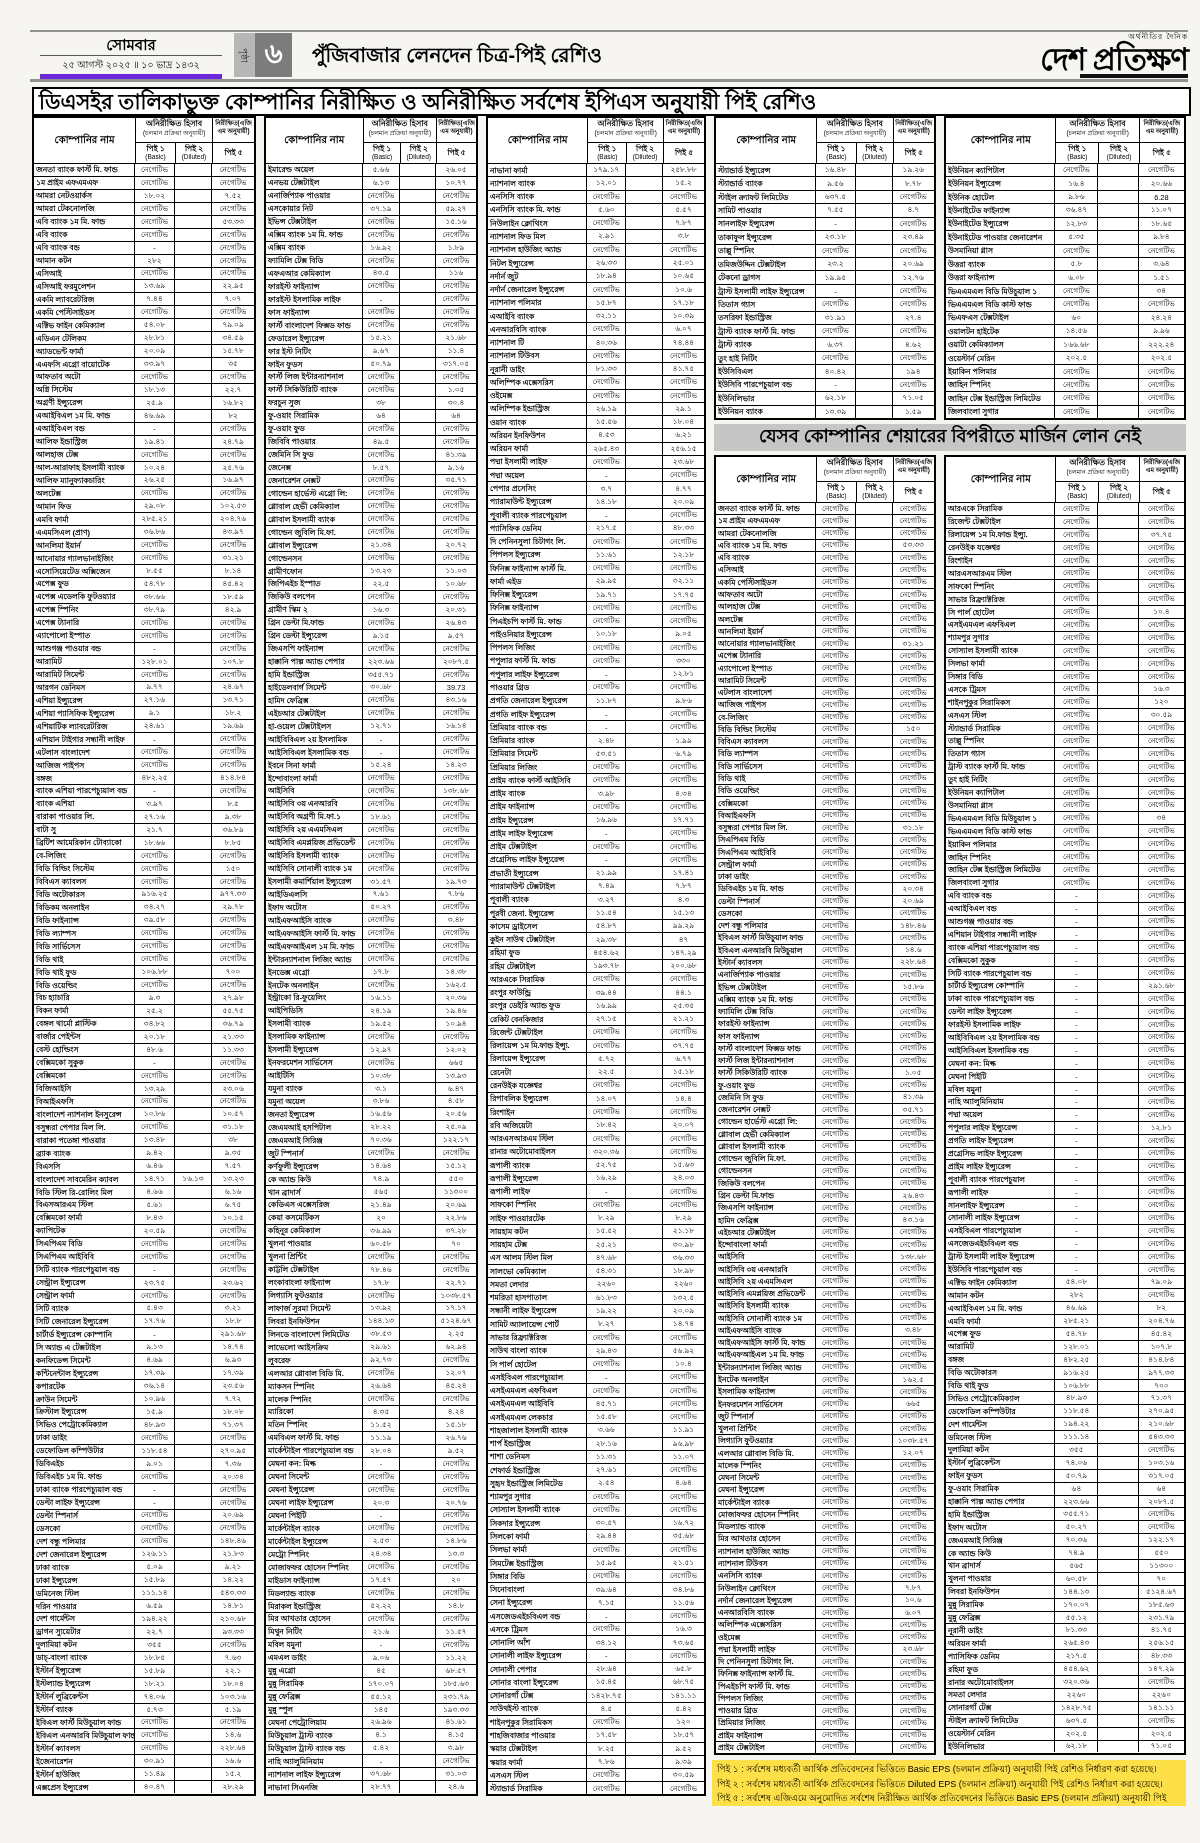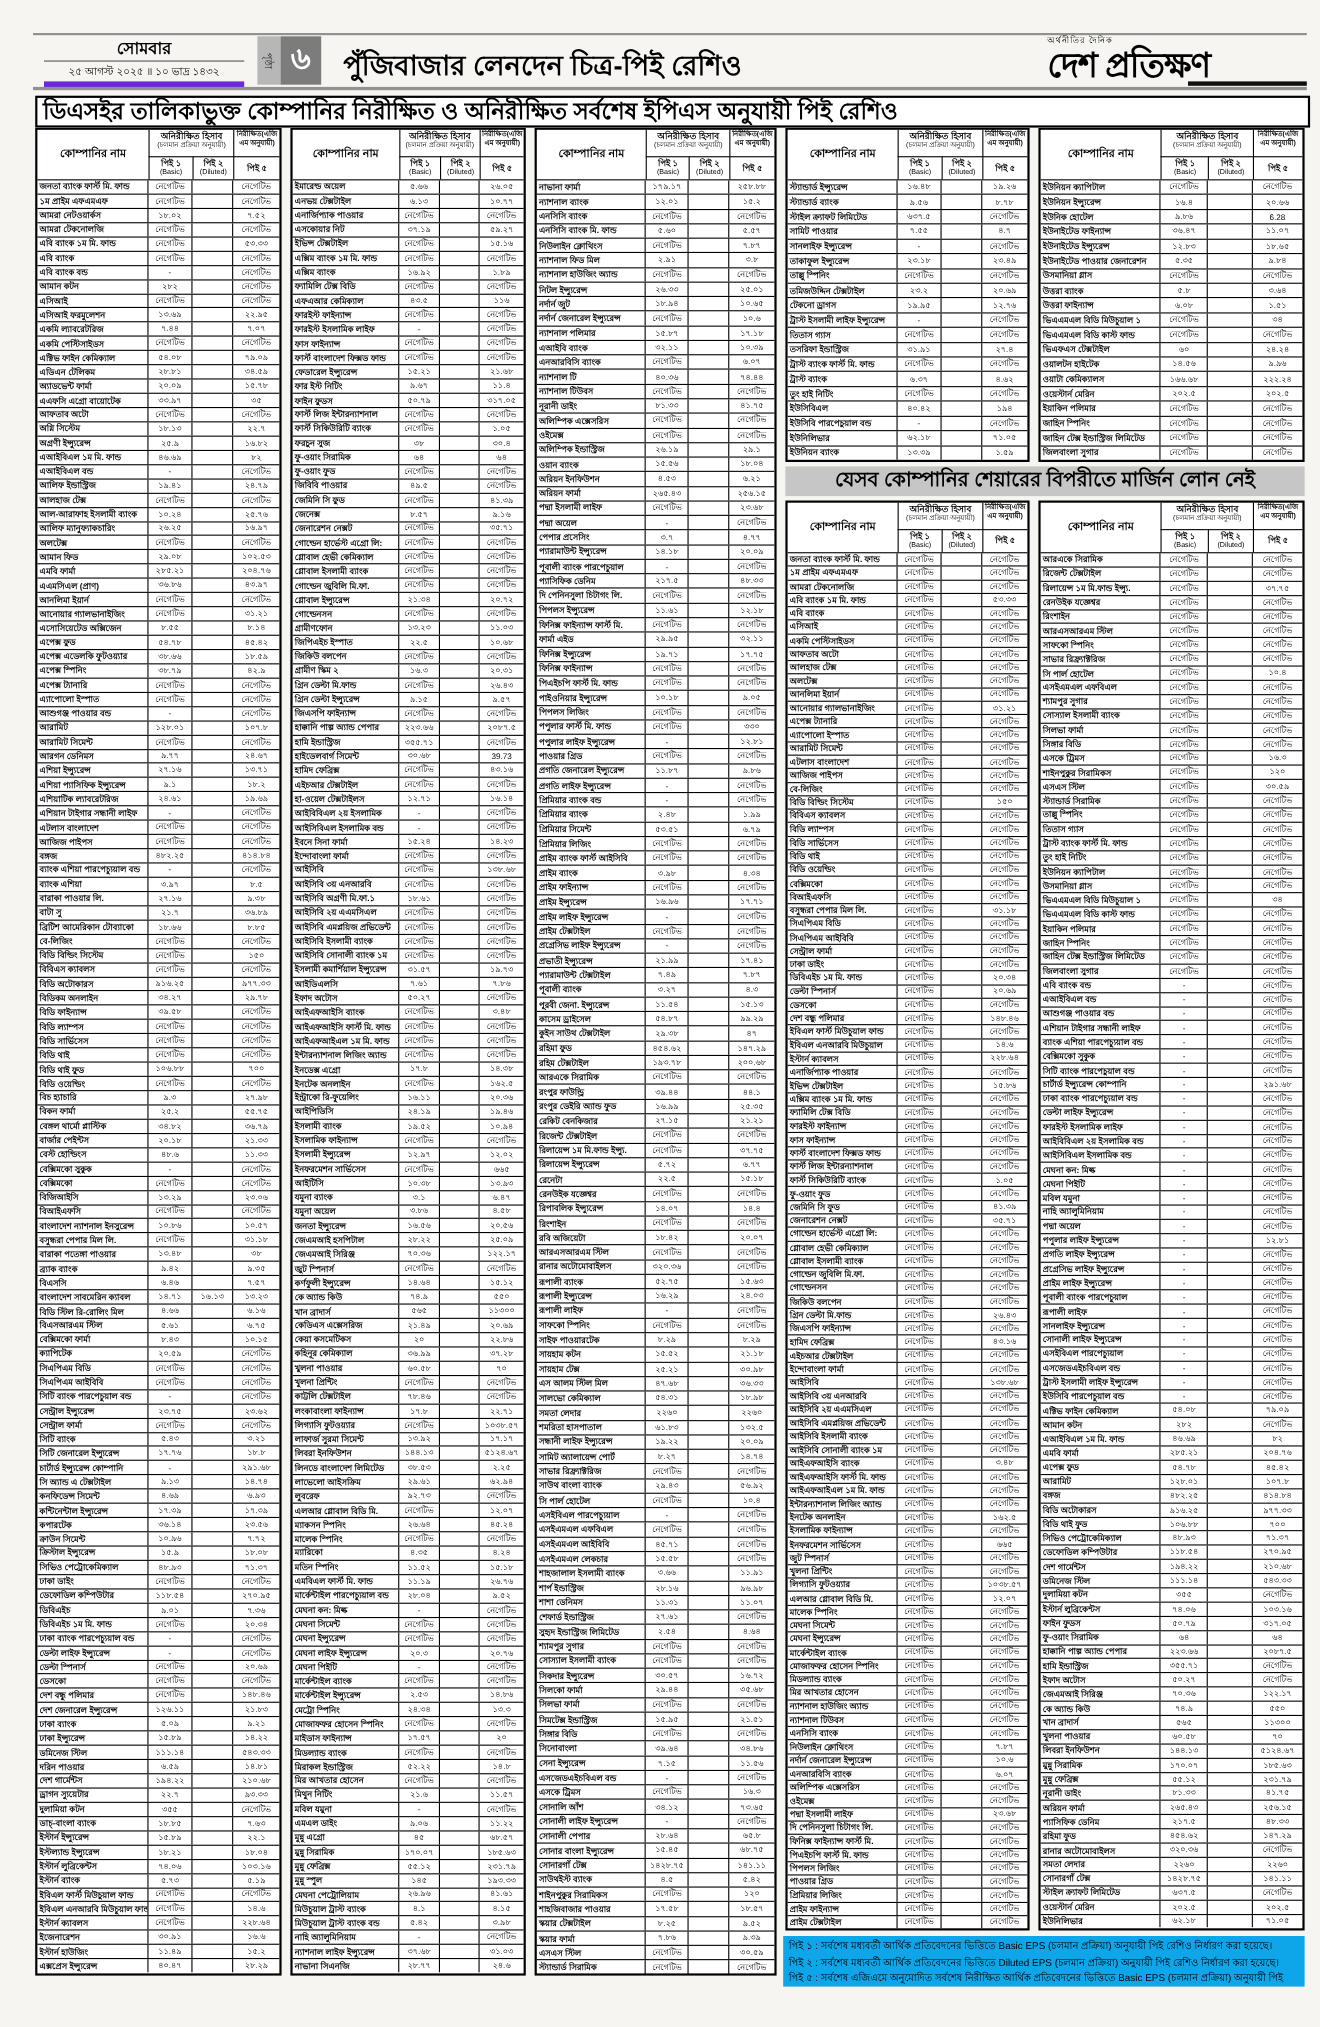--- a/index.html
+++ b/index.html
@@ -8,22 +8,22 @@
   .rule{background:#919191}
   #top-rule{left:30px;top:30px;width:1158px;height:2px}
   #mid-rule{left:30px;top:79px;width:1158px;height:3px}
   #mast-rule{left:1080px;top:74px;width:108px;height:4px;background:#101010}
   #date-block{left:40px;top:36px;width:182px;text-align:center}
   #weekday{font-size:15px;font-weight:bold;line-height:17px}
   #dateline{font-size:9.5px;border-top:1px solid #555;border-bottom:6px solid #6d28d9;padding:1.5px 0;margin-top:2px}
   #page-badge{left:234px;top:33px;display:flex}
   #badge-label{width:21px;height:44px;background:#b7b7b7;color:#222;writing-mode:vertical-rl;font-size:9px;display:flex;align-items:center;justify-content:center}
   #badge-num{width:37px;height:44px;background:#7c7c7c;color:#fff;font-size:28px;font-weight:bold;display:flex;align-items:center;justify-content:center}
-  #page-title{left:312px;top:40px;font-size:25px;font-weight:bold}
-  #masthead{left:952px;top:31px;width:236px;}
+  #page-title{left:312px;top:40px;font-size:20px;font-weight:bold}
+  #masthead{left:952px;top:31px;width:236px;text-align:right}
   #tagline{font-size:7.5px;letter-spacing:1px}
   #mast-name{font-size:31px;font-weight:900;line-height:34px;letter-spacing:-1px}
   #headline-box{left:32px;top:87px;width:1150px;height:25px;border:2px solid #000;background:#fff;font-size:21px;font-weight:bold;line-height:25px;padding-left:5px;white-space:nowrap;overflow:hidden}
   .grp{border:2px solid #000;background:#fff;display:flex;flex-direction:column;box-sizing:border-box}
   #g0{left:32px;top:116px;width:224px;height:1680px}
   #g1{left:264px;top:116px;width:214px;height:1680px}
   #g2{left:486px;top:116px;width:220px;height:1680px}
   #g3{left:714px;top:116px;width:222px;height:304px}
   #g4{left:944px;top:116px;width:242px;height:304px}
   #m0{left:714px;top:455px;width:222px;height:1300px}
@@ -39,21 +39,21 @@
   .s2{font-size:6.5px;display:block;line-height:8px}
   .rows{flex:1;display:flex;flex-direction:column;min-height:0}
   .trow{flex:1;display:flex;border-bottom:1px solid #000;min-height:0}
   .trow:last-child{border-bottom:none}
   .tc{overflow:hidden;white-space:nowrap;display:flex;align-items:center;box-sizing:border-box}
   .tc.name{width:46%;padding-left:2px;font-size:7.6px;font-weight:600;border-right:1px solid #000}
   .tc.p1{width:18%;justify-content:center;font-size:7.4px;border-right:1px solid #000}
   .tc.p2{width:17%;justify-content:center;font-size:7.4px;border-right:1px solid #000}
   .tc.p5{width:19%;justify-content:center;font-size:7.4px}
   #margin-header{left:714px;top:424px;width:472px;height:27px;background:#c6c6c6;display:flex;align-items:center;justify-content:center;font-size:18px;font-weight:bold;white-space:nowrap}
-  #footnotes{left:712px;top:1760px;width:474px;height:46px;background:#0ea5e9;font-size:9px;line-height:14.5px;padding:2px 5px;box-sizing:border-box;overflow:hidden}
+  #footnotes{left:712px;top:1760px;width:474px;height:46px;background:#fde047;font-size:9px;line-height:14.5px;padding:2px 5px;box-sizing:border-box;overflow:hidden}
 </style>
 </head>
 <body>
 
 <div class="abs rule" id="top-rule"></div>
 
 <div class="abs" id="date-block">
   <div id="weekday">সোমবার</div>
   <div id="dateline">২৫ আগস্ট ২০২৫ ॥ ১০ ভাদ্র ১৪৩২</div>
 </div>

